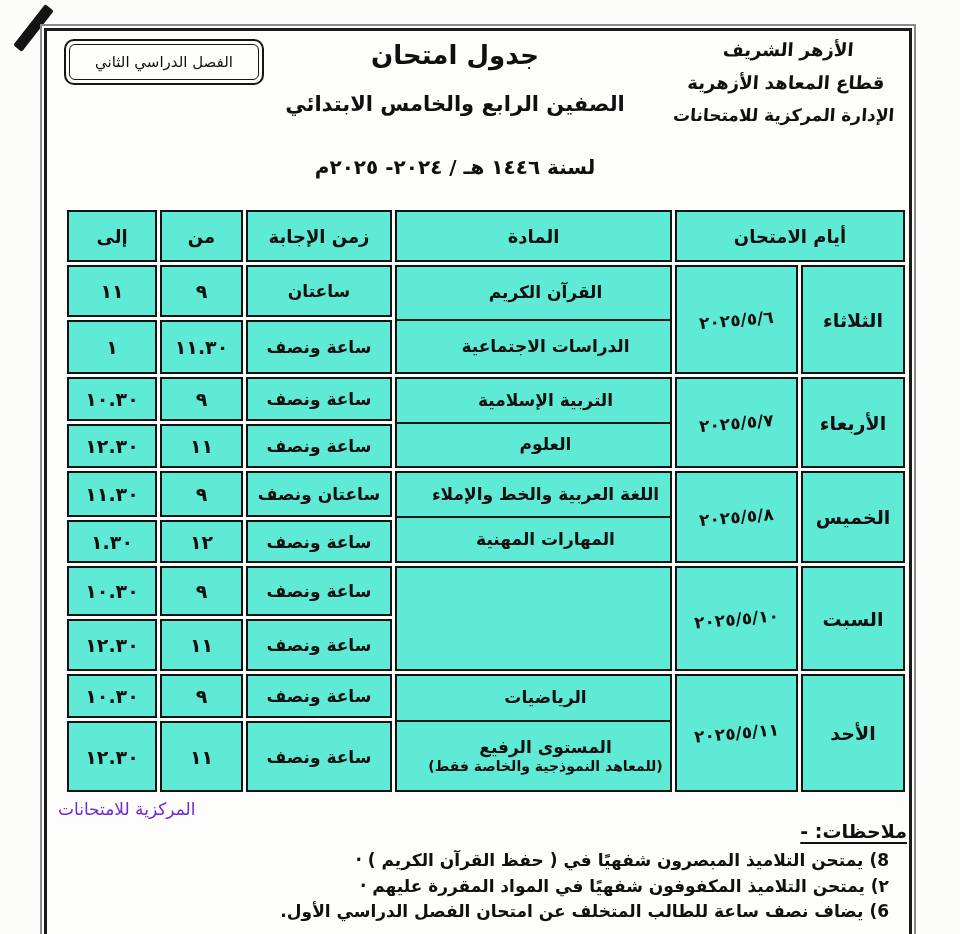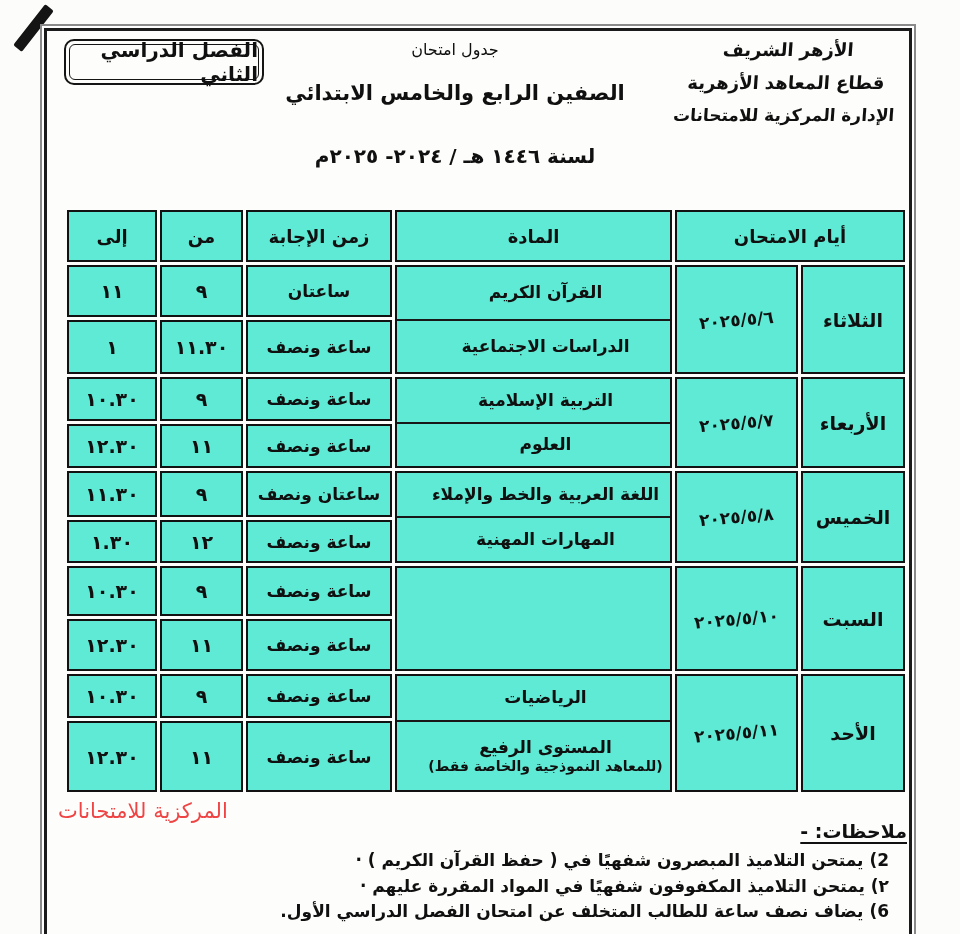--- a/index.html
+++ b/index.html
@@ -21,24 +21,24 @@
     box-sizing:border-box;
   }
   
   .badge{
     position:absolute;left:17px;top:8px;width:200px;height:46px;
     border:2px solid #151515;border-radius:10px;padding:3px;box-sizing:border-box;
   }
   .badge-inner{
     width:100%;height:100%;border:1.5px solid #151515;border-radius:6px;
     display:flex;align-items:center;justify-content:center;
-    font-size:20px;font-weight:bold;box-sizing:border-box;
+    font-size:15px;font-weight:normal;box-sizing:border-box;
   }
   .title-stack{position:absolute;left:188px;top:9px;width:440px;text-align:center;}
-  .doc-title{font-size:16px;font-weight:normal;}
+  .doc-title{font-size:26px;font-weight:bold;}
   .doc-subtitle{font-size:21px;font-weight:bold;margin-top:22px;}
   .doc-year{font-size:20px;font-weight:bold;margin-top:39px;}
   .logo{
     position:absolute;right:4px;top:2px;width:238px;text-align:center;
     font-weight:bold;font-size:18px;line-height:33px;
     transform:skewX(-4deg);
   }
   .logo .l3{font-size:17px;}
   
   .sched{position:absolute;right:auto;left:20px;top:179px;width:838px;}
@@ -67,21 +67,21 @@
   .dur{font-size:17px;}
   .b1{grid-template-rows:52px 54px;}
   .b2{grid-template-rows:44px 44px;}
   .b3{grid-template-rows:46px 43px;}
   .b4{grid-template-rows:50px 52px;}
   .b5{grid-template-rows:44px 71px;}
   .b5 .subj:first-child{flex:0 0 44px;}
   
   .stamp{
     position:absolute;left:11px;top:768px;
-    color:#ef4444;font-size:21px;font-weight:normal;text-align:center;
+    color:#6d28d9;font-size:17px;font-weight:normal;text-align:center;
   }
   .notes-heading{
     position:absolute;right:2px;top:789px;
     font-size:19px;font-weight:bold;
     text-decoration:underline;text-decoration-thickness:2px;text-underline-offset:4px;
   }
   .notes{
     position:absolute;right:20px;top:817px;width:560px;
     text-align:right;font-size:17px;font-weight:bold;line-height:25.5px;
   }
@@ -206,19 +206,19 @@
         <div class="cell num c5 r2">١١</div>
         <div class="cell num c6 r2">١٢.٣٠</div>
       </div>
 
     </div>
 
     <div class="stamp">المركزية للامتحانات</div>
 
     <div class="notes-heading">ملاحظات: -</div>
     <div class="notes">
-      <div>2)  يمتحن التلاميذ المبصرون شفهيًا في ( حفظ القرآن الكريم ) ·</div>
+      <div>8)  يمتحن التلاميذ المبصرون شفهيًا في ( حفظ القرآن الكريم ) ·</div>
       <div>٢)  يمتحن التلاميذ المكفوفون شفهيًا في المواد المقررة عليهم ·</div>
       <div>6)  يضاف نصف ساعة للطالب المتخلف عن امتحان الفصل الدراسي الأول.</div>
     </div>
 
   </div>
 </div>
 
 </body></html>

